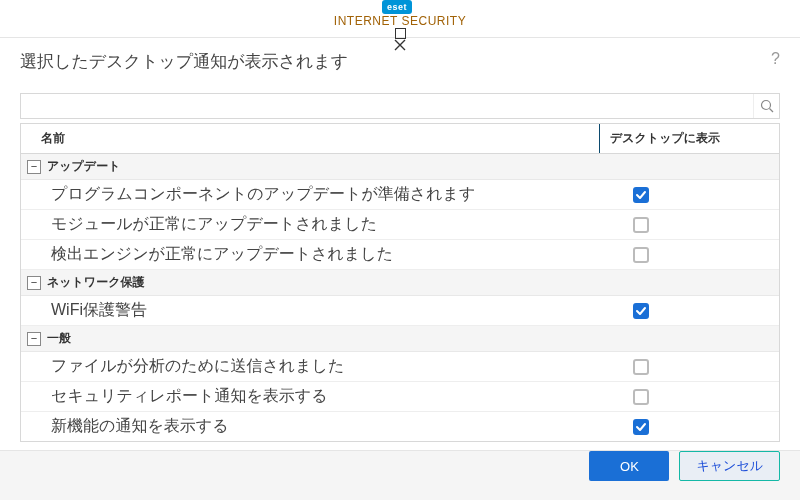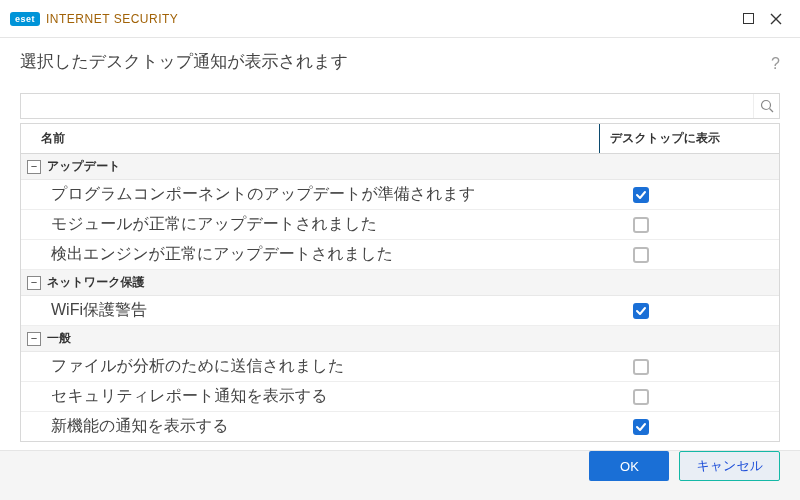--- a/index.html
+++ b/index.html
@@ -16,22 +16,23 @@
     width: 800px;
     height: 500px;
     background: #ffffff;
     display: flex;
     flex-direction: column;
   }
   .titlebar {
     height: 38px;
     display: flex;
     align-items: center;
-    padding: 16px 10px;
+    padding: 0 10px;
     border-bottom: 1px solid #e5e5e5;
+    flex-direction: column;
   }
   .brand-logo {
     background: #0094d8;
     color: #fff;
     font-size: 9px;
     font-weight: bold;
     padding: 2px 5px;
     border-radius: 3px;
     letter-spacing: 0.5px;
     margin-right: 6px;
@@ -47,21 +48,21 @@
     height: 28px;
     display: flex;
     align-items: center;
     justify-content: center;
     cursor: pointer;
     font-size: 14px;
     color: #333;
   }
   .heading-row {
     display: flex;
-    align-items: flex-end;
+    align-items: flex-start;
     padding: 12px 20px 8px 20px;
     gap: 28px;
   }
   .heading {
     font-size: 17px;
     color: #444;
     font-weight: normal;
     flex: 1;
   }
   .help-icon {

